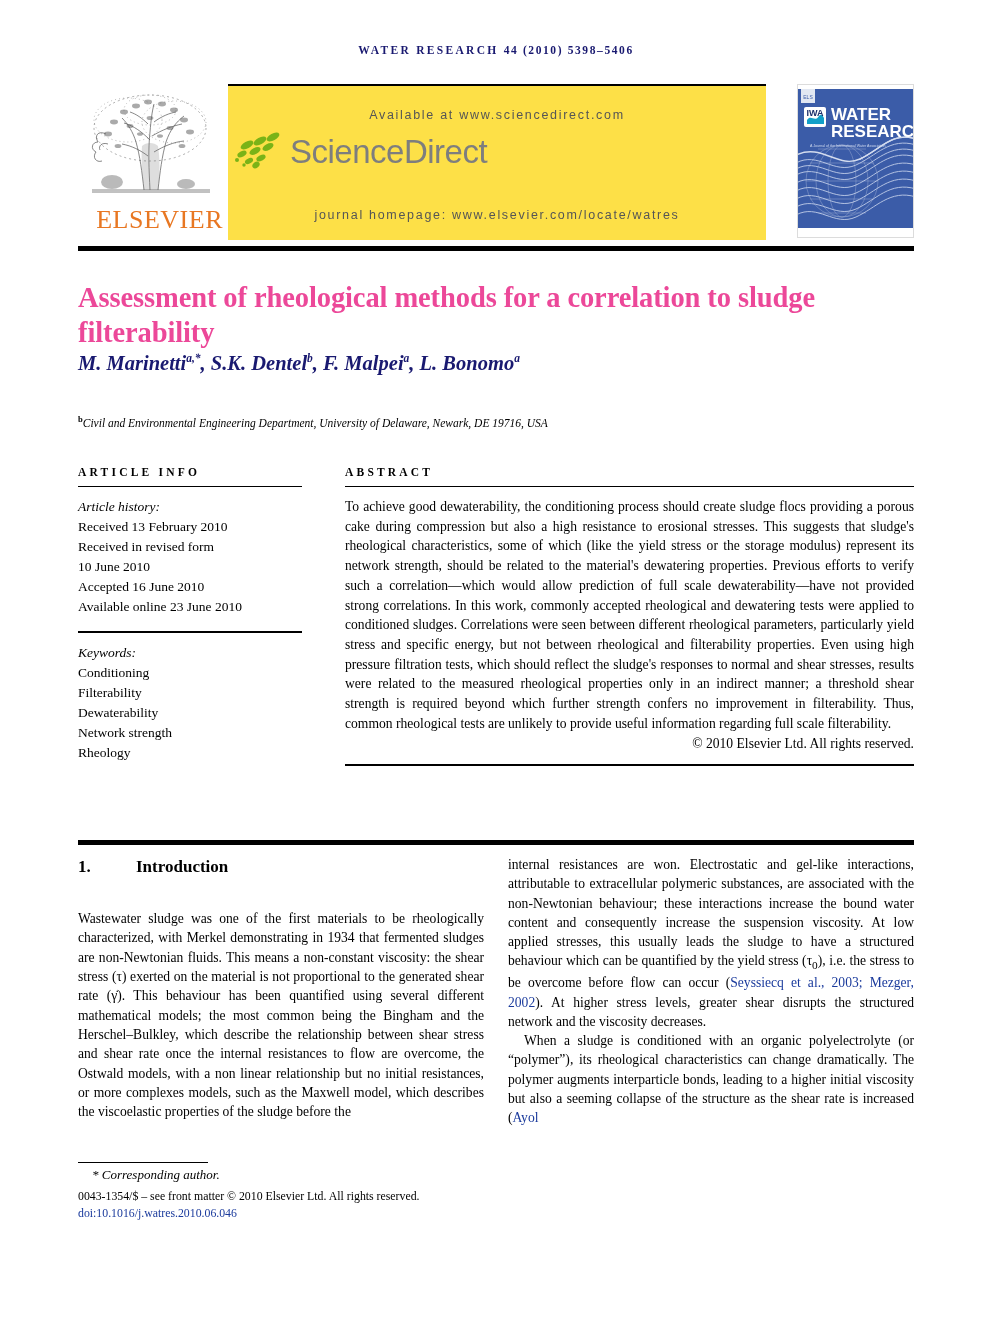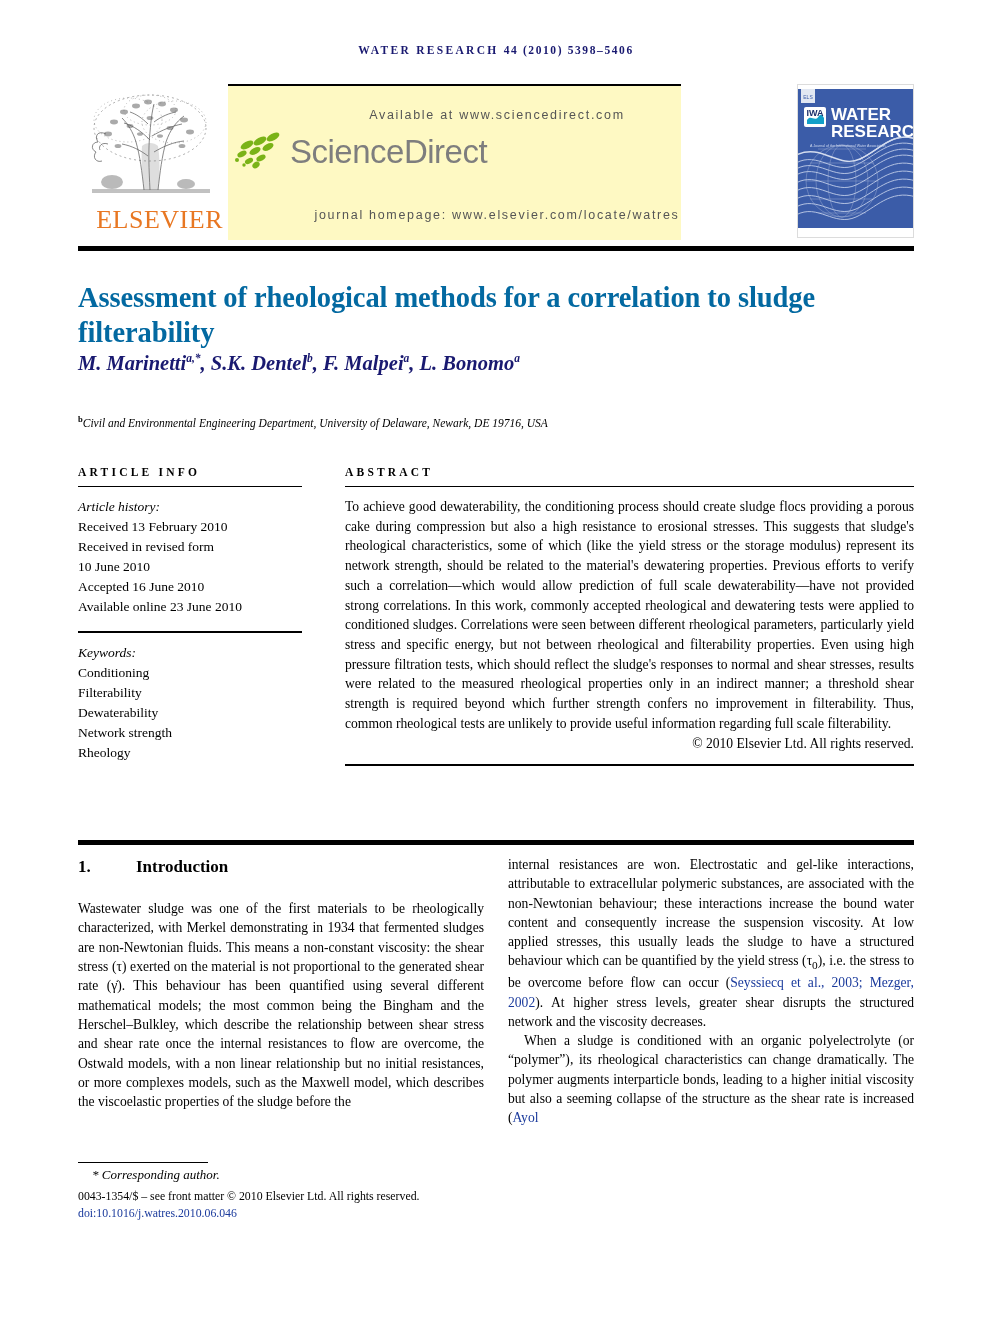--- a/index.html
+++ b/index.html
@@ -61,22 +61,22 @@
     text-align: right;
     font-family: "Liberation Serif", serif;
     font-size: 26px;
     letter-spacing: 0.5px;
     color: #E87722;
   }
 
   .sd-banner {
     position: absolute;
     left: 150px; top: 0;
-    width: 453px; height: 154px;
-    background: #fef9c3;
+    width: 538px; height: 154px;
+    background: #fde047;
     border-top: 2px solid #000;
   }
   .sd-available {
     position: absolute;
     top: 22px; left: 0; width: 538px;
     text-align: center;
     font-family: "Liberation Sans", sans-serif;
     font-size: 12.5px;
     letter-spacing: 1.7px;
     color: #555;
@@ -127,21 +127,21 @@
   
   .title {
     position: absolute;
     left: 78px; top: 262px;
     width: 836px;
     font-family: "Liberation Serif", serif;
     font-weight: bold;
     font-size: 28.5px;
     line-height: 1.22;
     letter-spacing: -0.1px;
-    color: #0369a1;
+    color: #ec4899;
   }
 
   
   .authors {
     position: absolute;
     left: 78px; top: 352px;
     width: 836px;
     font-family: "Liberation Serif", serif;
     font-weight: bold;
     font-style: italic;
@@ -231,21 +231,21 @@
     text-align: justify;
     color: #000;
   }
   #body-left { left: 78px; }
   #body-right { left: 508px; }
 
   .sec-num-head {
     font-family: "Liberation Serif", serif;
     font-weight: bold;
     font-size: 17px;
-    margin-bottom: 20px;
+    margin-bottom: 30px;
   }
   .sec-num-head .num { display: inline-block; width: 58px; }
 
   .body-col p { margin: 0; }
   .body-col p.indent { text-indent: 16px; }
   .cite { color: #1a3a9c; }
 
   
   .footnote {
     position: absolute;

